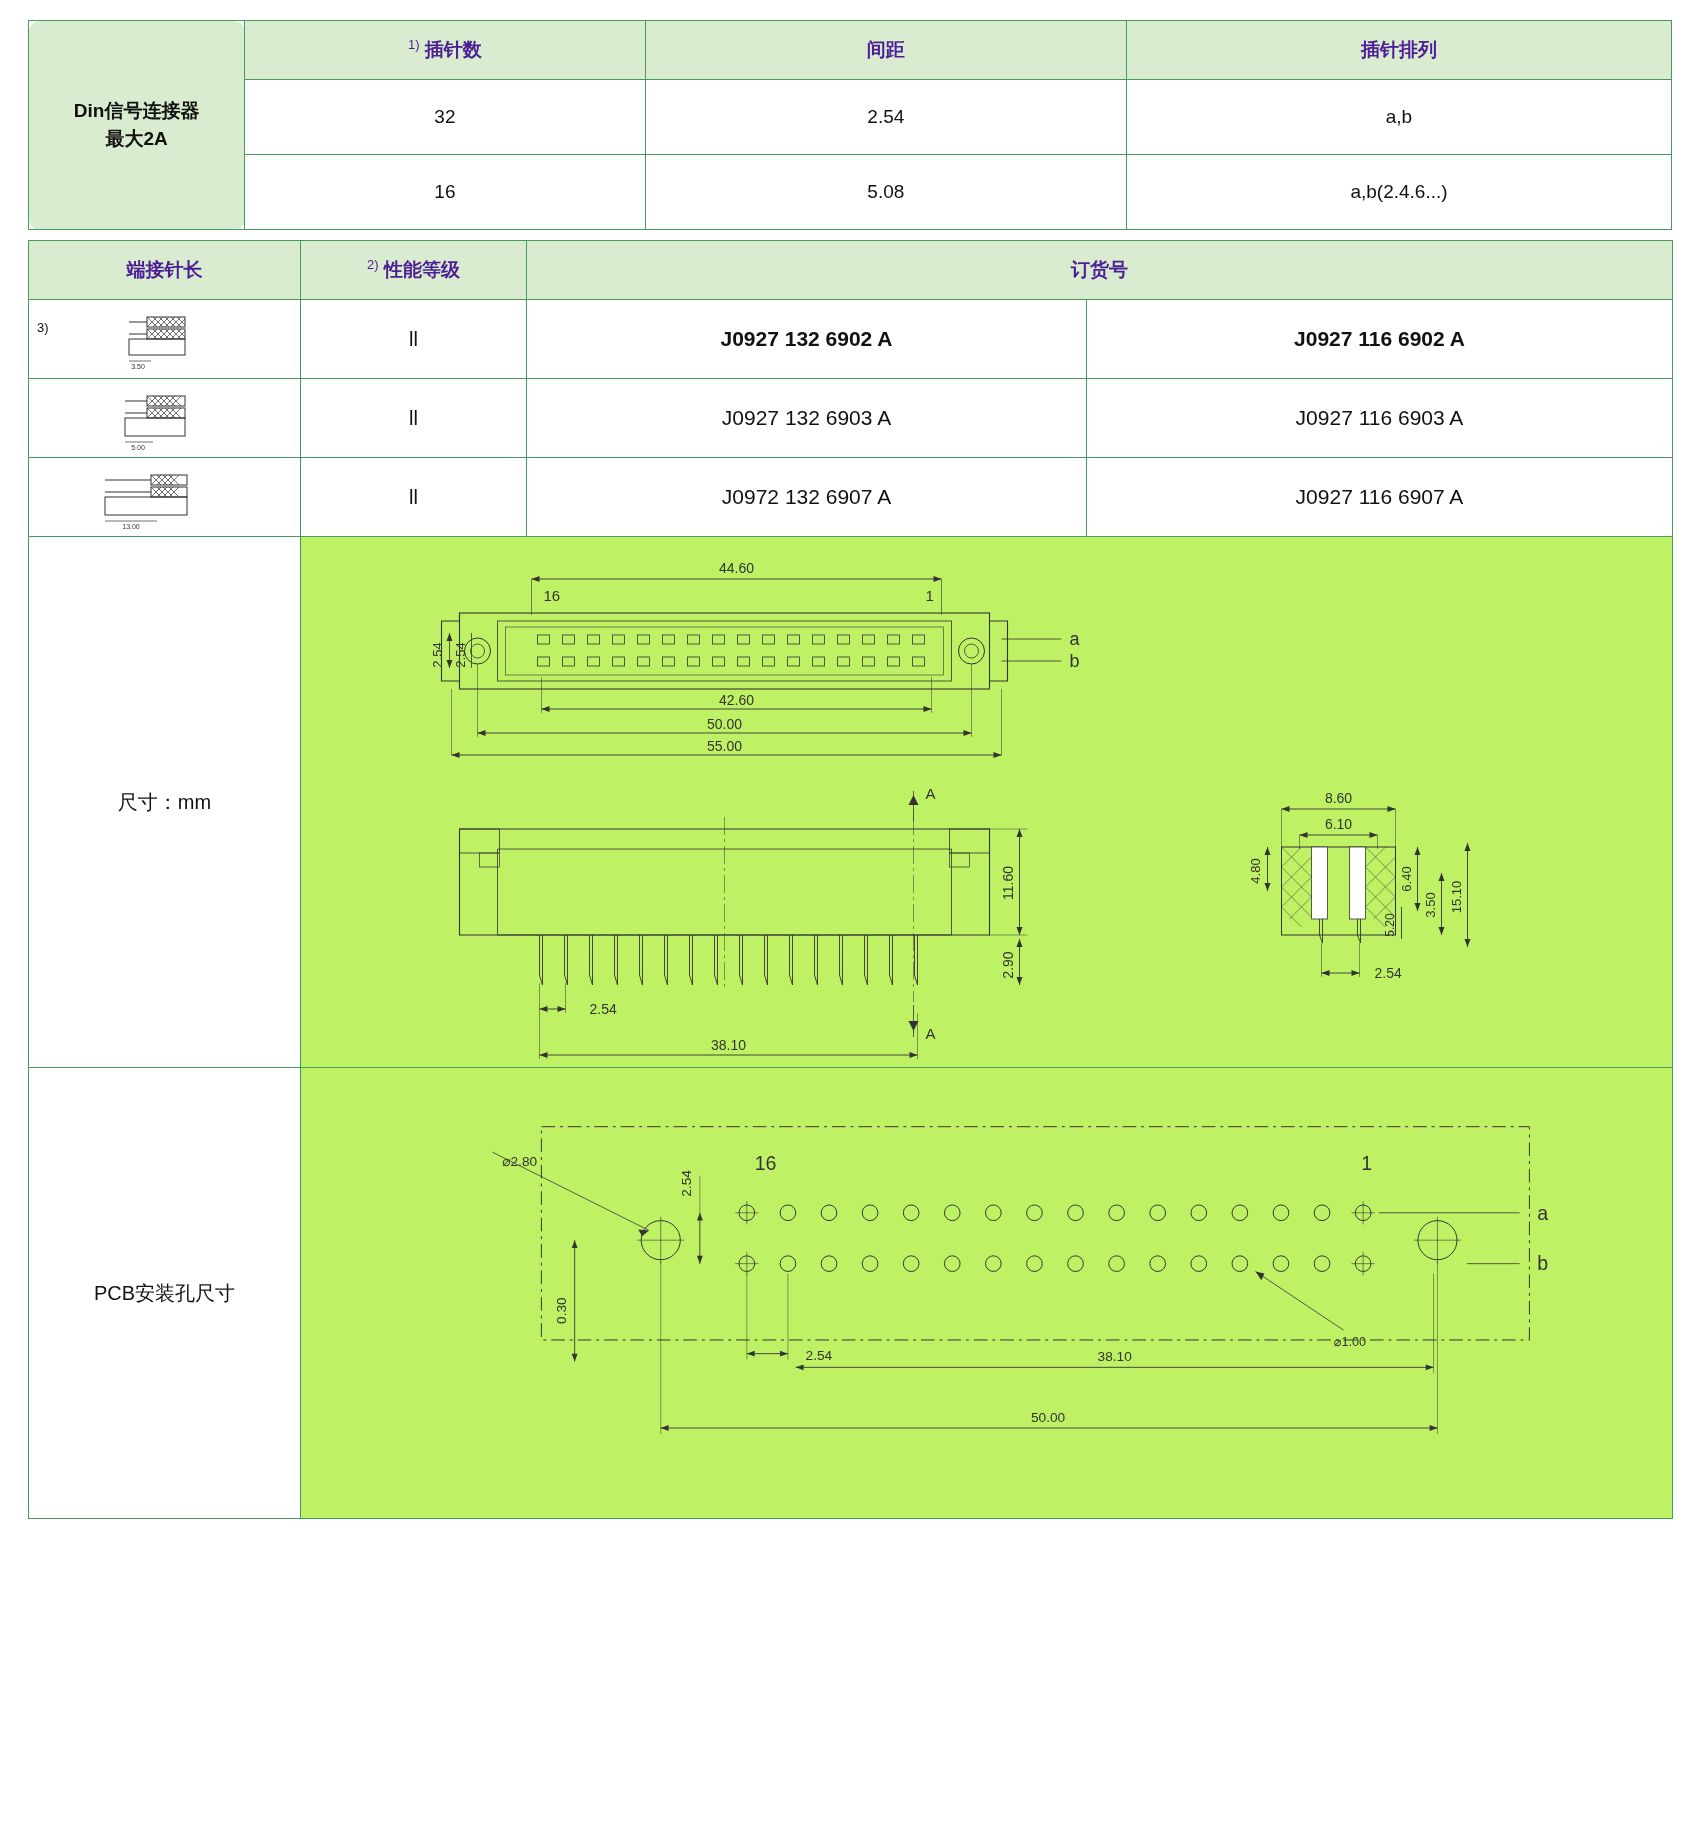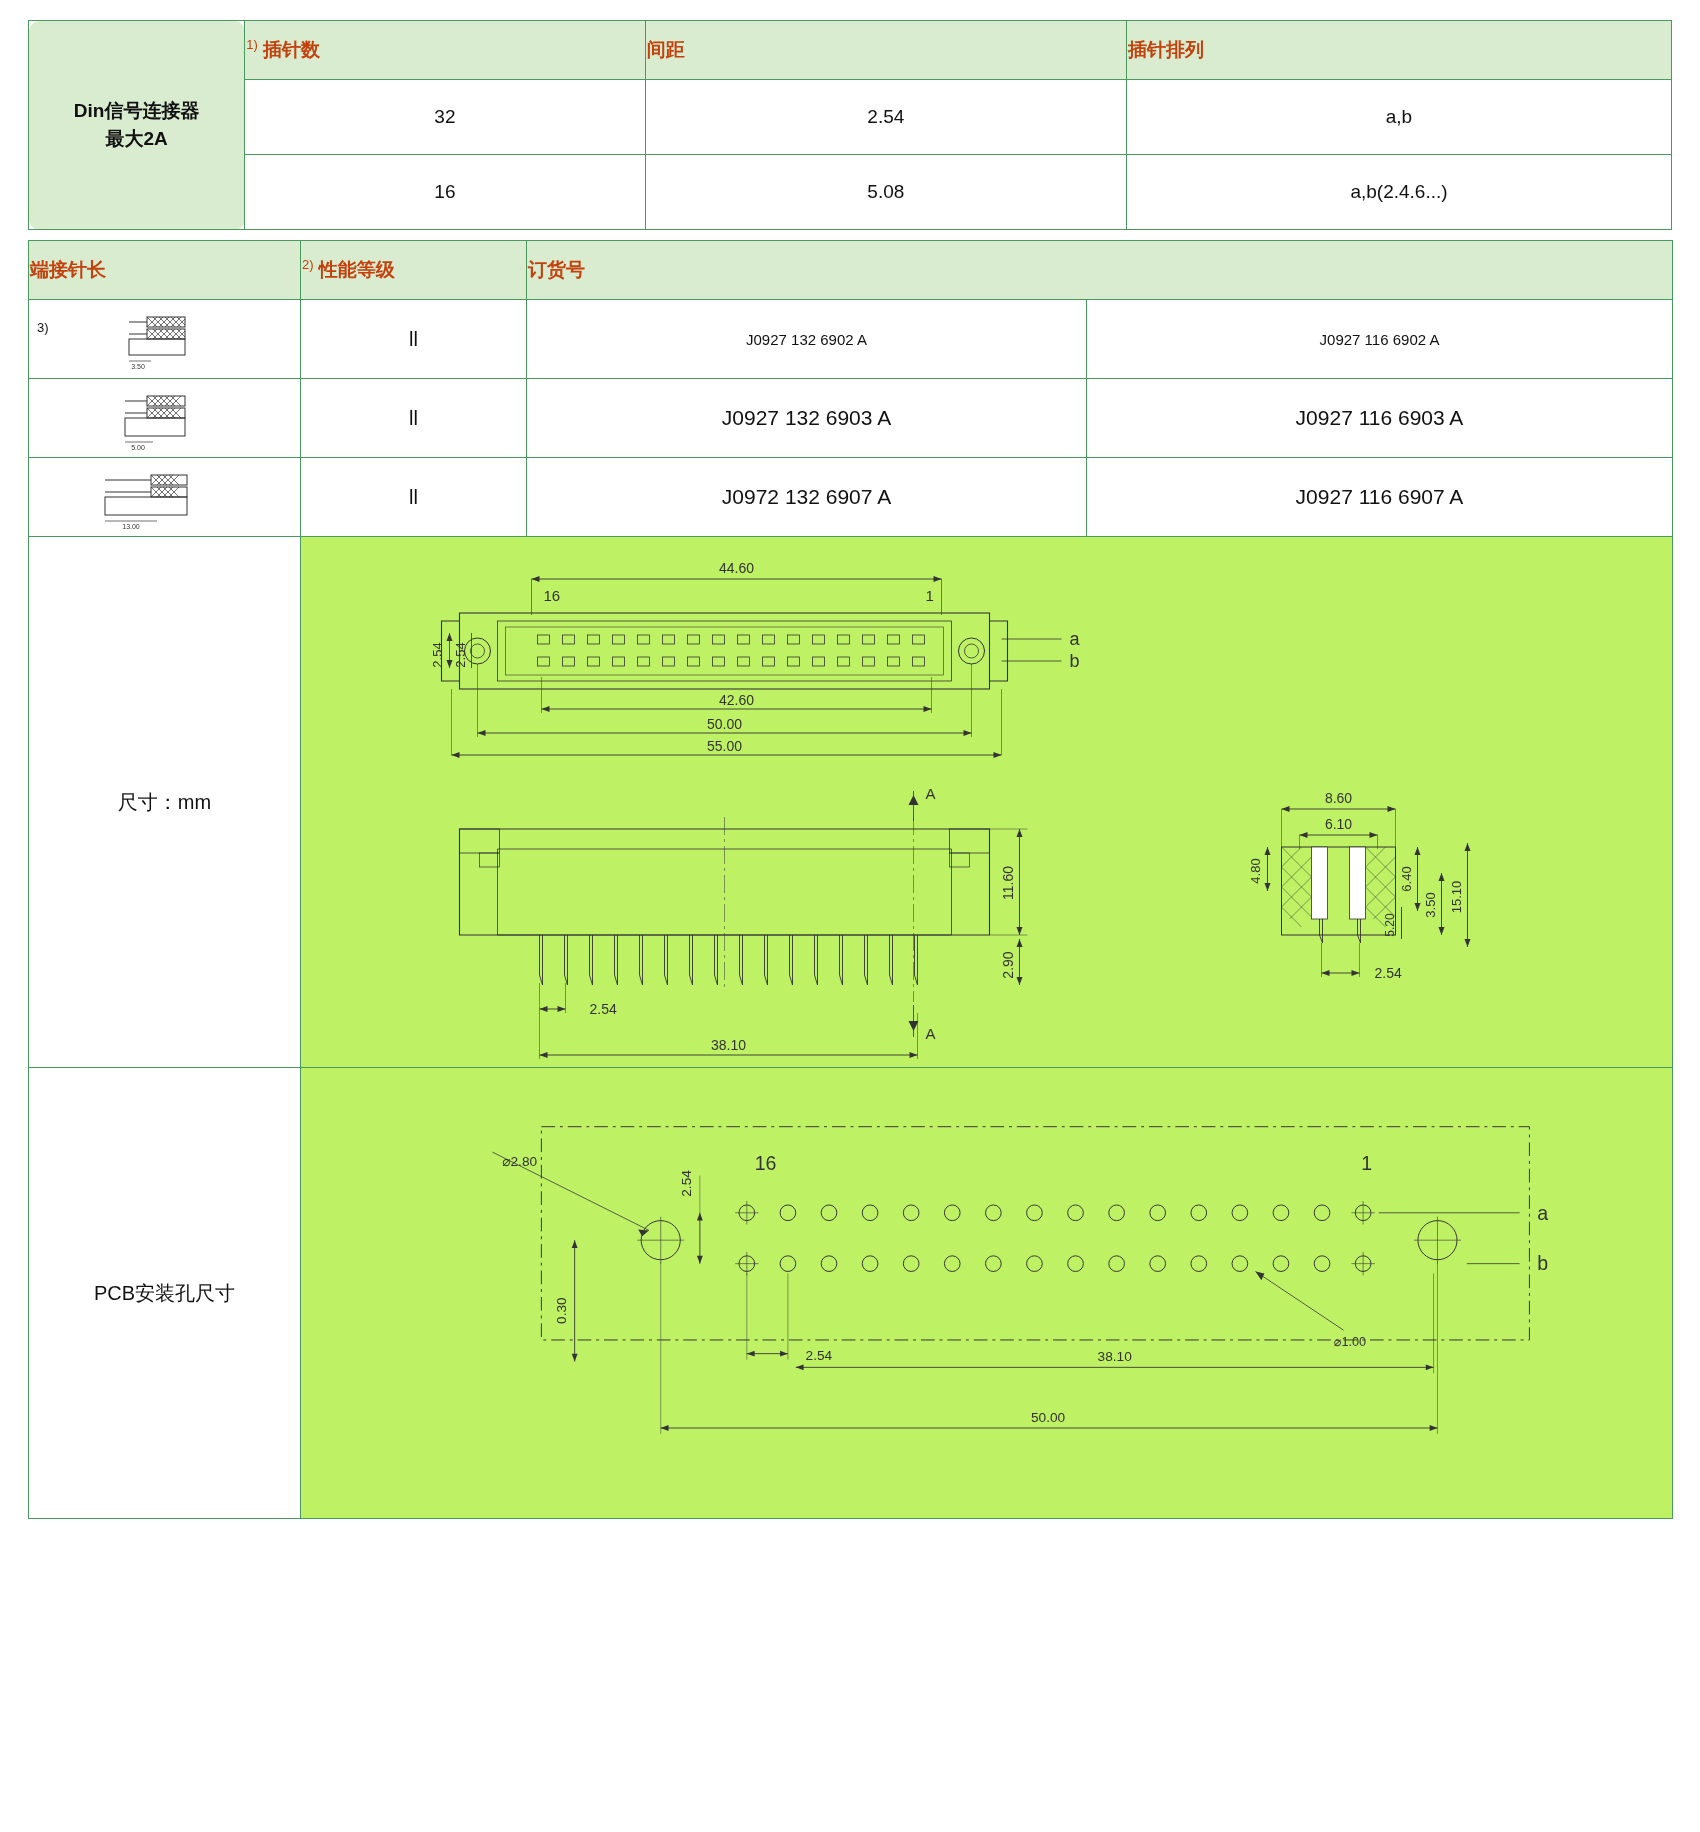--- a/index.html
+++ b/index.html
@@ -11,32 +11,32 @@
   }
   .page{
     width:1700px;
     box-sizing:border-box;
     padding:20px 28px 10px 28px;
   }
   table{border-collapse:collapse;width:100%;table-layout:fixed;}
   td,th{border:1px solid #4a9a5f;}
   .hdr{
     background:#d9ecd0;
-    text-align:left;
+    text-align:center;
     font-weight:bold;
     font-size:19px;
-    color:#c2410c;
+    color:#4c1d95;
     height:56px;
   }
   .hdr .sup{font-size:13px;font-weight:normal;vertical-align:super;}
   .cellc{text-align:center;font-size:19px;height:72px;color:#111;}
   .leftlabel{
     text-align:center;font-weight:bold;font-size:19px;line-height:1.5;color:#111;border-radius:11px;
   }
-  .ordbold{font-weight:normal;font-size:15px;}
+  .ordbold{font-weight:bold;font-size:21px;}
   .ord{font-size:21px;}
   .grade{font-size:20px;}
   .pin-cell{position:relative;height:76px;}
   .pin-num{position:absolute;left:8px;top:20px;font-size:13px;color:#111;}
   .dimlabel{text-align:center;font-size:20px;color:#111;}
   .drawing-cell{padding:0;background:#bef264;}
   .footnotes{
     margin-top:18px;
     font-size:15px;
     line-height:1.7;

